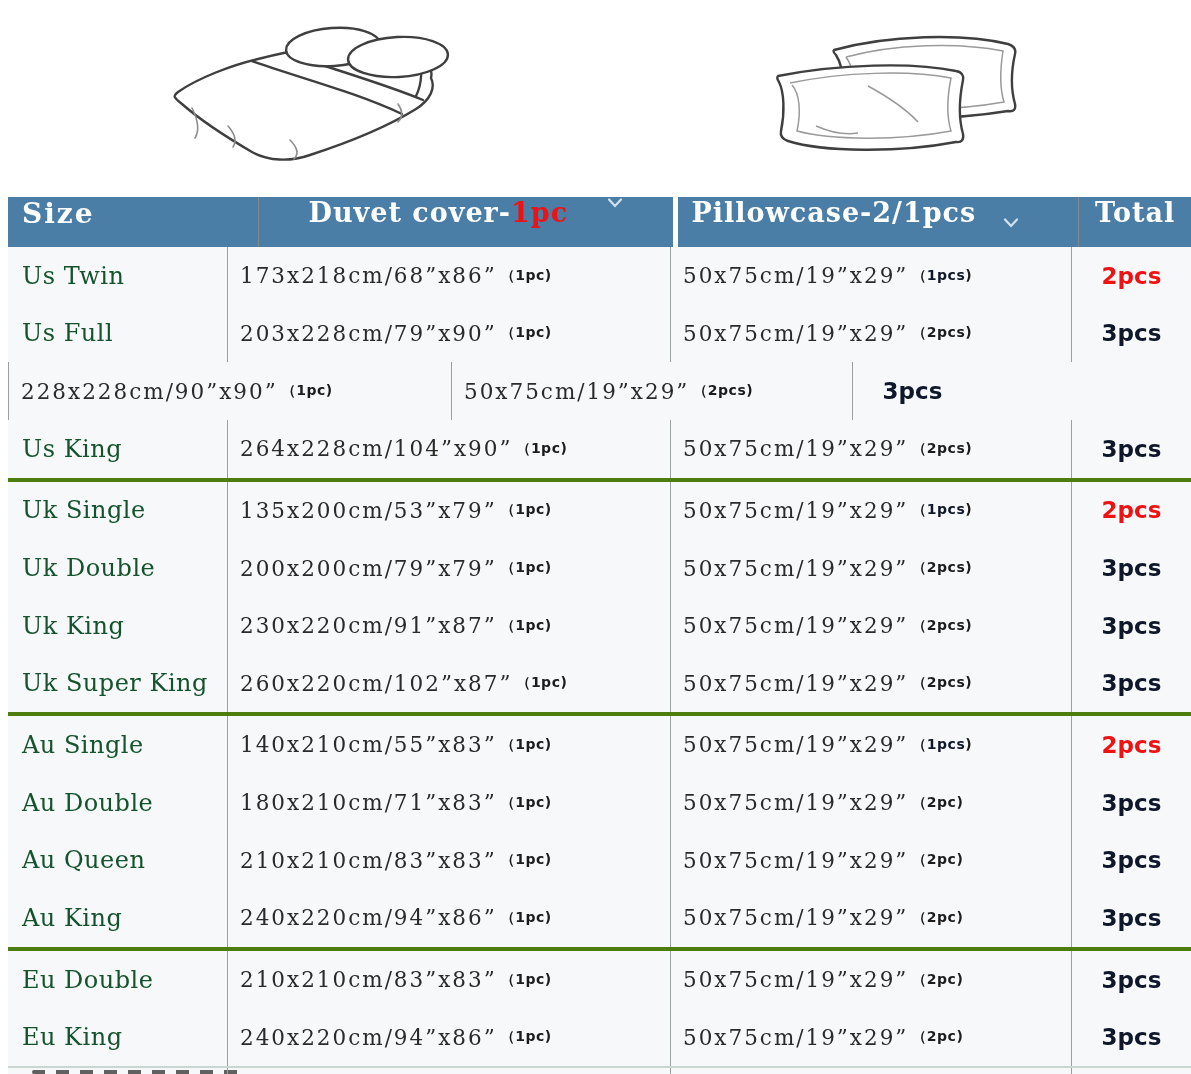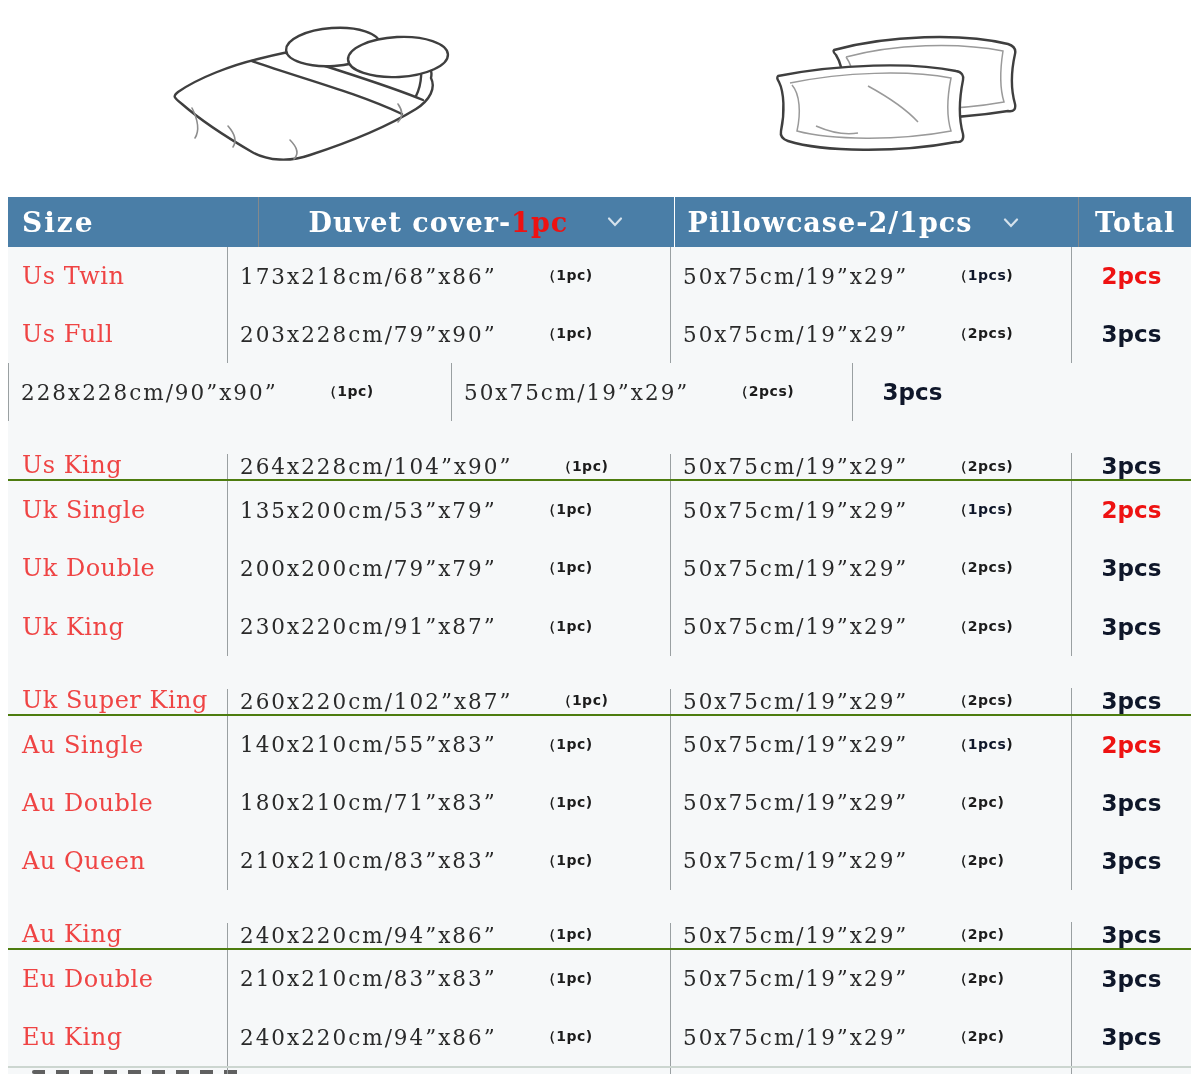--- a/index.html
+++ b/index.html
@@ -15,40 +15,40 @@
 
   
   .size-table{
     position:absolute;left:8px;top:197px;width:1183px;height:877px;
     background:#f6f8f9;
   }
   .thead{
     display:flex;height:50px;background:#4a7ea7;color:#ffffff;
     font-weight:bold;font-size:27px;letter-spacing:1px;
   }
-  .thead .cell{display:flex;align-items:center;box-sizing:border-box;position:relative;}
+  .thead .cell{display:flex;align-items:flex-start;box-sizing:border-box;position:relative;}
   .c1{width:219px;}
   .c2{width:443px;}
   .c3{width:401px;}
   .c4{width:120px;}
   .thead .c1{padding-left:14px;font-size:28px;letter-spacing:2px;}
   .thead .c2{justify-content:center;gap:38px;border-left:1px solid #84898c;margin-left:44px;}
-  .thead .c3{padding-left:13px;border-left:1px solid #ffffff;}
+  .thead .c3{padding-left:13px;border-left:5px solid #ffffff;}
   .thead .c4{justify-content:center;border-left:1px solid #84898c;margin-left:28px;}
   .hdr-red{color:#ee1212;}
   .chev{display:inline-block;}
   .c3 .chev{position:absolute;right:30px;top:20px;}
 
   .tbody{display:flex;flex-direction:column;height:819px;}
   .row{flex:1;display:flex;box-sizing:border-box;}
-  .row.group-end{border-bottom:2px solid #4d7c0f;align-items:flex-end;}
+  .row.group-end{border-bottom:4px solid #4d7c0f;}
   .row .cell{display:flex;align-items:center;box-sizing:border-box;overflow:hidden;white-space:nowrap;}
   .row .c2,.row .c3,.row .c4{border-left:1px solid #9aa0a2;}
-  .cell-size{padding-left:14px;font-size:24px;color:#ef4444;letter-spacing:0.5px;}
-  .cell-duvet,.cell-pillow{padding-left:12px;font-size:21.5px;color:#2a2a2a;letter-spacing:2px;gap:41px;}
+  .cell-size{padding-left:14px;font-size:24px;color:#14532d;letter-spacing:0.5px;}
+  .cell-duvet,.cell-pillow{padding-left:12px;font-size:21.5px;color:#2a2a2a;letter-spacing:2px;}
   .qty{font-family:"DejaVu Sans", sans-serif;font-weight:bold;font-size:14px;letter-spacing:0.5px;color:#1c1c1c;margin-left:4px;}
   .qty .red{color:#0f172a;}
   .cell-total{justify-content:center;font-family:"DejaVu Sans", sans-serif;font-weight:bold;font-size:23px;color:#0f172a;}
   .cell-total.red{color:#ee1212;}
 
   
   .cutoff{
     position:relative;height:8px;border-top:2px solid #ccd6d0;box-sizing:border-box;background:#f6f8f9;
   }
   .cutoff .vline{position:absolute;top:0;width:1px;height:8px;background:#9aa0a2;}

